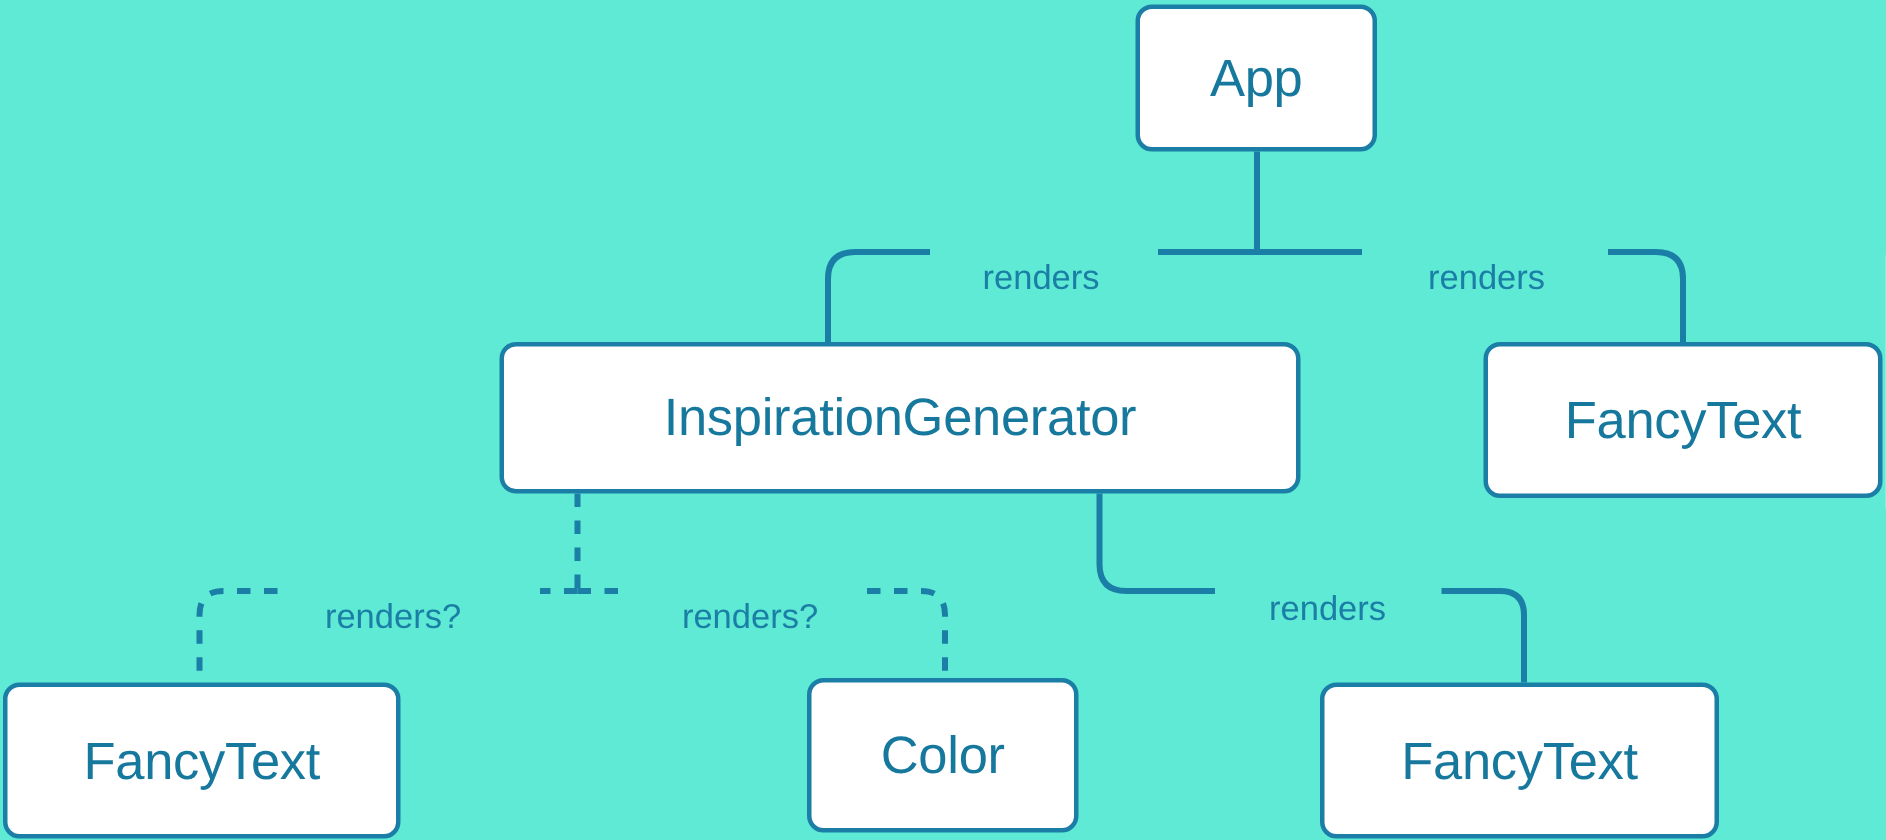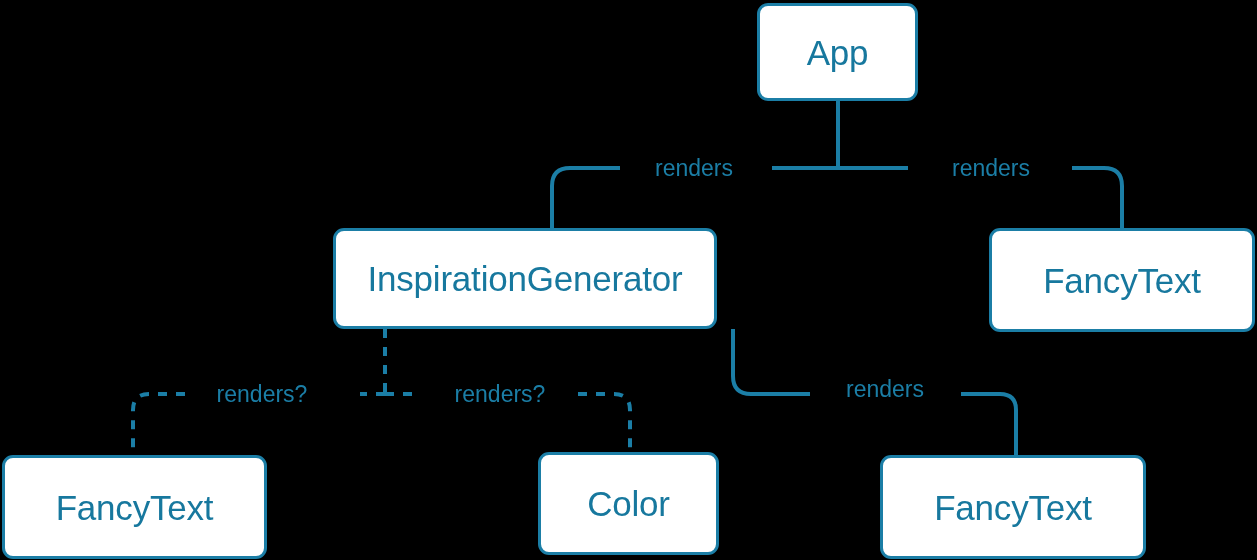--- a/index.html
+++ b/index.html
@@ -7,21 +7,21 @@
     padding: 0;
   }
   body {
     background: #ffffff;
     font-family: "Liberation Sans", sans-serif;
   }
   #diagram-canvas {
     position: relative;
     width: 1257px;
     height: 560px;
-    background: #000000;
+    background: #5eead4;
     overflow: hidden;
   }
   #connector-layer {
     position: absolute;
     left: 0;
     top: 0;
     width: 1257px;
     height: 560px;
   }
   .node-box {
@@ -45,24 +45,25 @@
   }
   .edge-label {
     position: absolute;
     color: #1b7ea6;
     font-family: "Liberation Sans", sans-serif;
     font-size: 23px;
     line-height: 1;
     white-space: nowrap;
     z-index: 4;
     transform: translate(-50%, -50%);
+    margin-top: 17px;
   }
   
   #node-app            { left: 757px;  top: 3px;   width: 161px; height: 98px; }
-  #node-inspiration    { left: 333px;  top: 228px; width: 384px; height: 101px; }
+  #node-inspiration    { left: 333px;  top: 228px; width: 534px; height: 101px; }
   #node-fancytext-right{ left: 989px;  top: 228px; width: 266px; height: 104px; }
   #node-fancytext-left { left: 2px;    top: 455px; width: 265px; height: 104px; }
   #node-color          { left: 538px;  top: 452px; width: 181px; height: 103px; align-items: center; }
   #node-copyright      { left: 880px;  top: 455px; width: 266px; height: 104px; }
   
   #label-app-inspiration { left: 694px; top: 168px; }
   #label-app-fancytext   { left: 991px; top: 168px; }
   #label-ig-fancytext    { left: 262px; top: 394px; }
   #label-ig-color        { left: 500px; top: 394px; }
   #label-ig-copyright    { left: 885px; top: 389px; }

